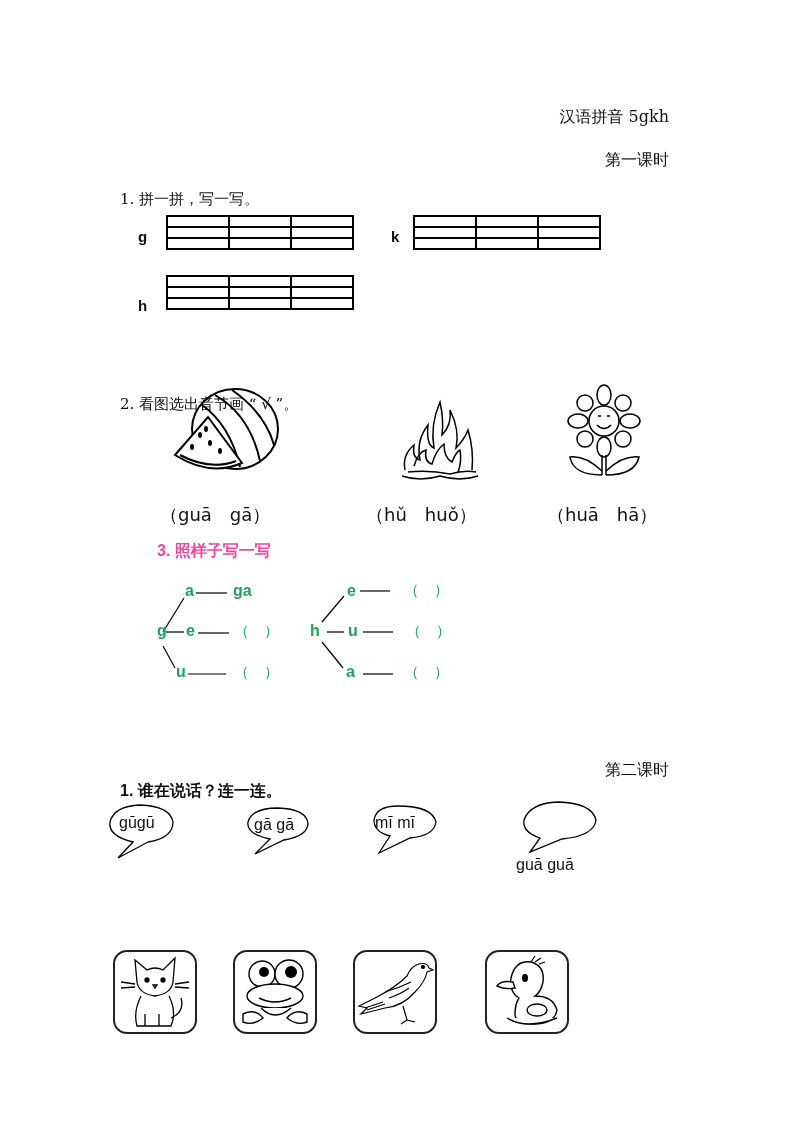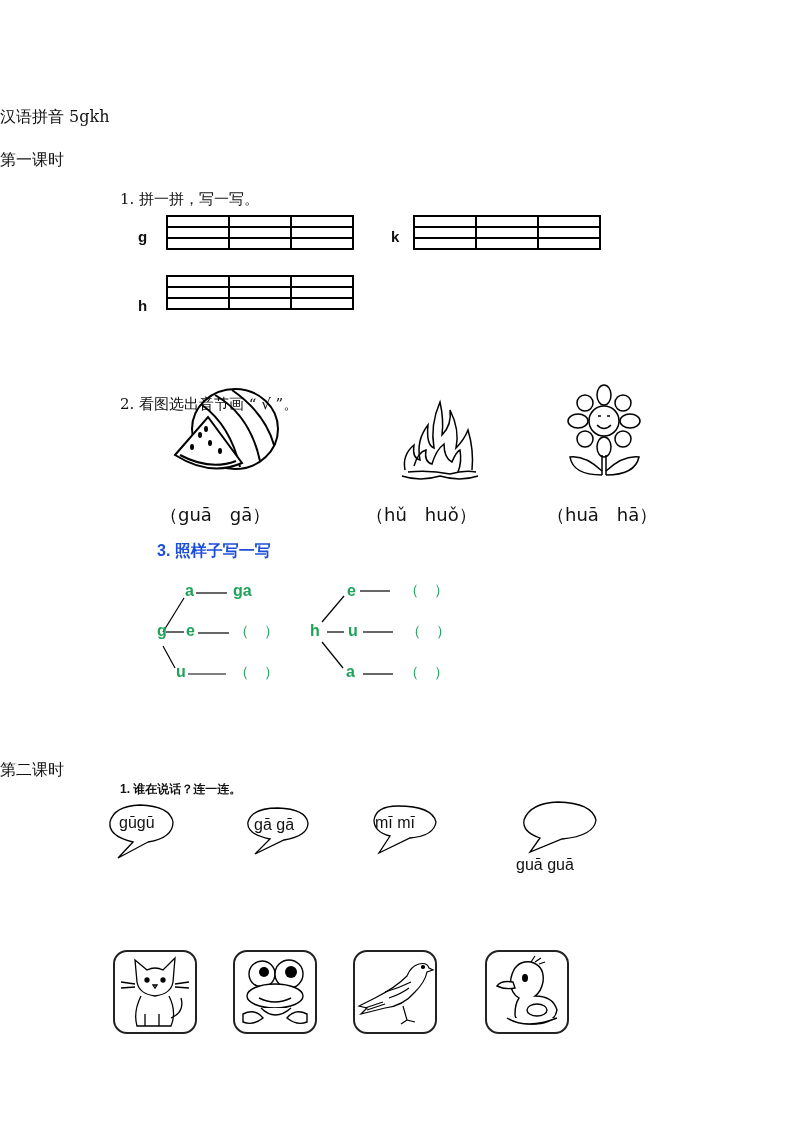--- a/index.html
+++ b/index.html
@@ -1,24 +1,24 @@
 <!DOCTYPE html>
 <html><head>
 <meta charset="utf-8">
 <style>
   html, body { margin:0; padding:0; background:#ffffff; }
   body { width:793px; height:1122px; position:relative; overflow:hidden;
          font-family:"DejaVu Serif", serif; color:#111; }
   .abs { position:absolute; }
-  .title { left:0; width:669px; text-align:left; font-size:16px; }
+  .title { left:0; width:669px; text-align:right; font-size:16px; }
   .q { font-size:15px; }
   .letter { font-family:"Liberation Sans", sans-serif; font-weight:bold; font-size:15px; }
   table.grid { border-collapse:collapse; position:absolute; }
   table.grid td { border:2px solid #000; width:60px; height:9px; padding:0; }
-  .gtitle { font-family:"Liberation Sans", sans-serif; font-weight:bold; font-size:16px; color:#1d4ed8; }
+  .gtitle { font-family:"Liberation Sans", sans-serif; font-weight:bold; font-size:16px; color:#ec4899; }
   .gl { font-family:"Liberation Sans", sans-serif; font-weight:bold; font-size:16px; color:#1fa35a; }
   .gp { font-family:"Liberation Sans", sans-serif; font-size:15px; color:#1fa35a; }
   .opt { font-family:"DejaVu Sans", sans-serif; font-size:18px; }
   .bubble-text { font-family:"Liberation Sans", sans-serif; font-size:16px; }
   .animal-box { border:2px solid #222; border-radius:14px; width:80px; height:80px; box-sizing:border-box; background:#fff; }
   svg { overflow:visible; }
 </style>
 </head>
 <body>
 
@@ -176,21 +176,21 @@
 <div class="abs gl" style="left:310px; top:622px;">h</div>
 <div class="abs gl" style="left:347px; top:582px;">e</div>
 <div class="abs gl" style="left:348px; top:622px;">u</div>
 <div class="abs gl" style="left:346px; top:663px;">a</div>
 <div class="abs gp" style="left:404px; top:581px;">（　）</div>
 <div class="abs gp" style="left:406px; top:622px;">（　）</div>
 <div class="abs gp" style="left:404px; top:663px;">（　）</div>
 
 <div class="abs title" style="top:740px;margin-top:20px;">第二课时</div>
 
-<div class="abs" style="left:120px; top:781px; font-family:'Liberation Sans', sans-serif; font-weight:bold; font-size:12px;">1. 谁在说话？连一连。</div>
+<div class="abs" style="left:120px; top:781px; font-family:'Liberation Sans', sans-serif; font-weight:bold; font-size:16px;">1. 谁在说话？连一连。</div>
 
 <svg class="abs" style="left:0; top:0;" width="793" height="1122">
   <g fill="#fff" stroke="#000" stroke-width="1.3">
     <path d="M133 842 Q108 836 110 822 Q114 806 140 805 Q170 806 173 822 Q173 838 148 842 L118 858 Z"></path>
     <path d="M270 839 Q246 834 248 822 Q252 808 278 808 Q306 809 308 823 Q308 836 284 840 L255 854 Z"></path>
     <path d="M390 836 Q374 832 374 820 Q376 806 398 806 Q432 806 436 822 Q434 836 410 838 L379 853 Z"></path>
     <path d="M540 838 Q522 832 524 820 Q530 803 558 802 Q592 803 596 820 Q594 836 562 839 L530 852 Z"></path>
   </g>
 </svg>
 <div class="abs bubble-text" style="left:119px; top:814px;">gūgū</div>

